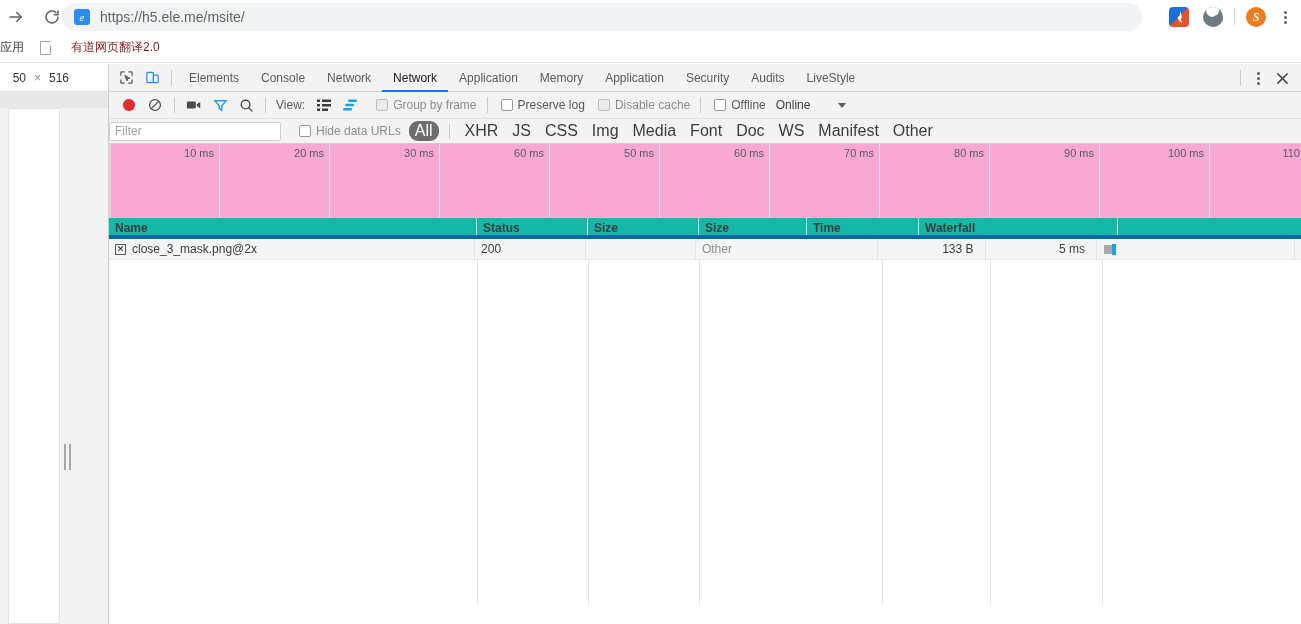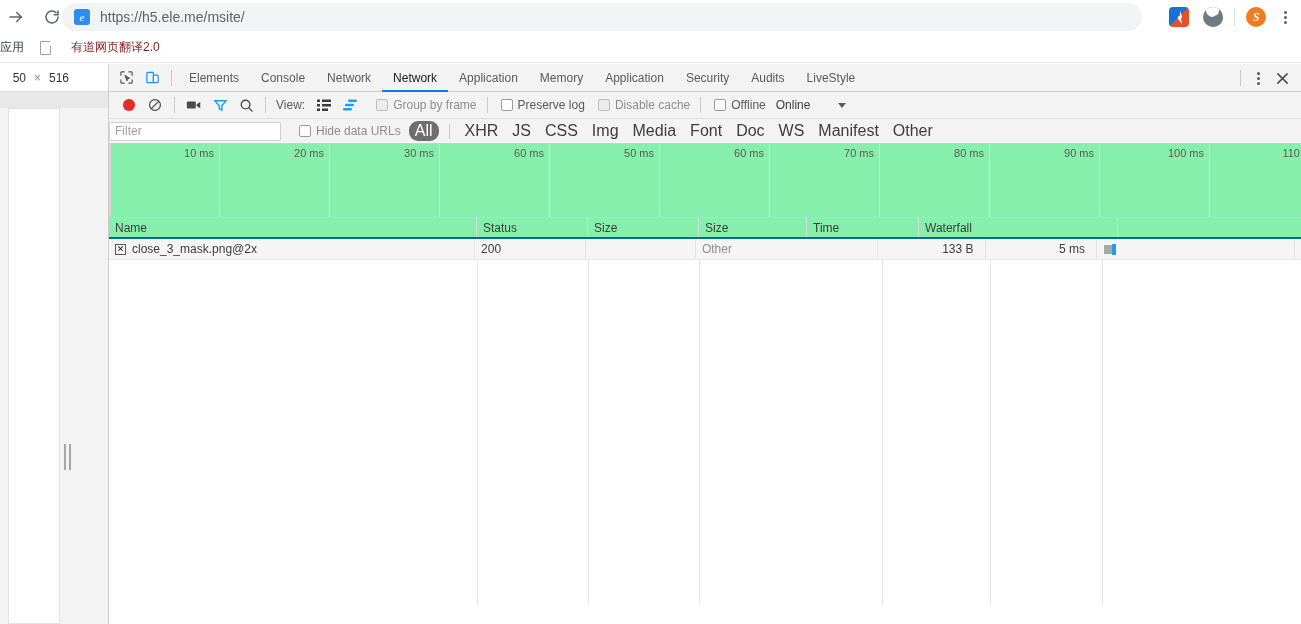--- a/index.html
+++ b/index.html
@@ -215,34 +215,35 @@
   .filter-input::placeholder { color: #a0a0a0; }
   .filter-sep { width: 1px; height: 15px; background: #cacaca; margin: 0 8px 0 9px; }
   .ftype {
     font-size: 16px; color: #3c3c3c; padding: 1px 6px; margin: 0 1px;
     border-radius: 9px; white-space: nowrap;
   }
   .ftype.active { background: #6e6e6e; color: #ffffff; }
 
   .overview {
     position: relative; height: 74px; width: 100%;
-    background: #86efac; border-bottom: 1px solid #cdcdcd; overflow: hidden;
+    background: #f9a8d4; border-bottom: 1px solid #cdcdcd; overflow: hidden;
   }
   .ov-grid { position: absolute; inset: 0; }
   .ov-line { position: absolute; top: 0; bottom: 0; width: 1px; background: #eaeaea; }
   .ov-label {
     position: absolute; top: 3px; font-size: 11px; color: #5a5a5a;
     transform: translateX(-100%); padding-right: 5px; white-space: nowrap;
   }
   .ov-left-handle { position: absolute; left: 0; top: 0; bottom: 0; width: 2px; background: #d7d7d7; }
 
   .net-table { width: 100%; }
   .th-row {
-    display: flex; height: 21px; background: #86efac;
-    border-bottom: 2px solid #0369a1;
+    display: flex; height: 21px; background: #14b8a6;
+    border-bottom: 4px solid #0369a1;
+    font-weight: bold;
   }
   .th {
     font-size: 12px; color: #3c3c3c; line-height: 21px;
     padding-left: 6px; border-right: 1px solid #dcdcdc;
     position: relative; overflow: hidden; white-space: nowrap;
   }
   .td-row { display: flex; height: 21px; background: #f5f5f5; border-bottom: 1px solid #e8e8e8; }
   .td {
     font-size: 12px; color: #3c3c3c; line-height: 21px;
     padding-left: 6px; border-right: 1px solid #e4e4e4;

